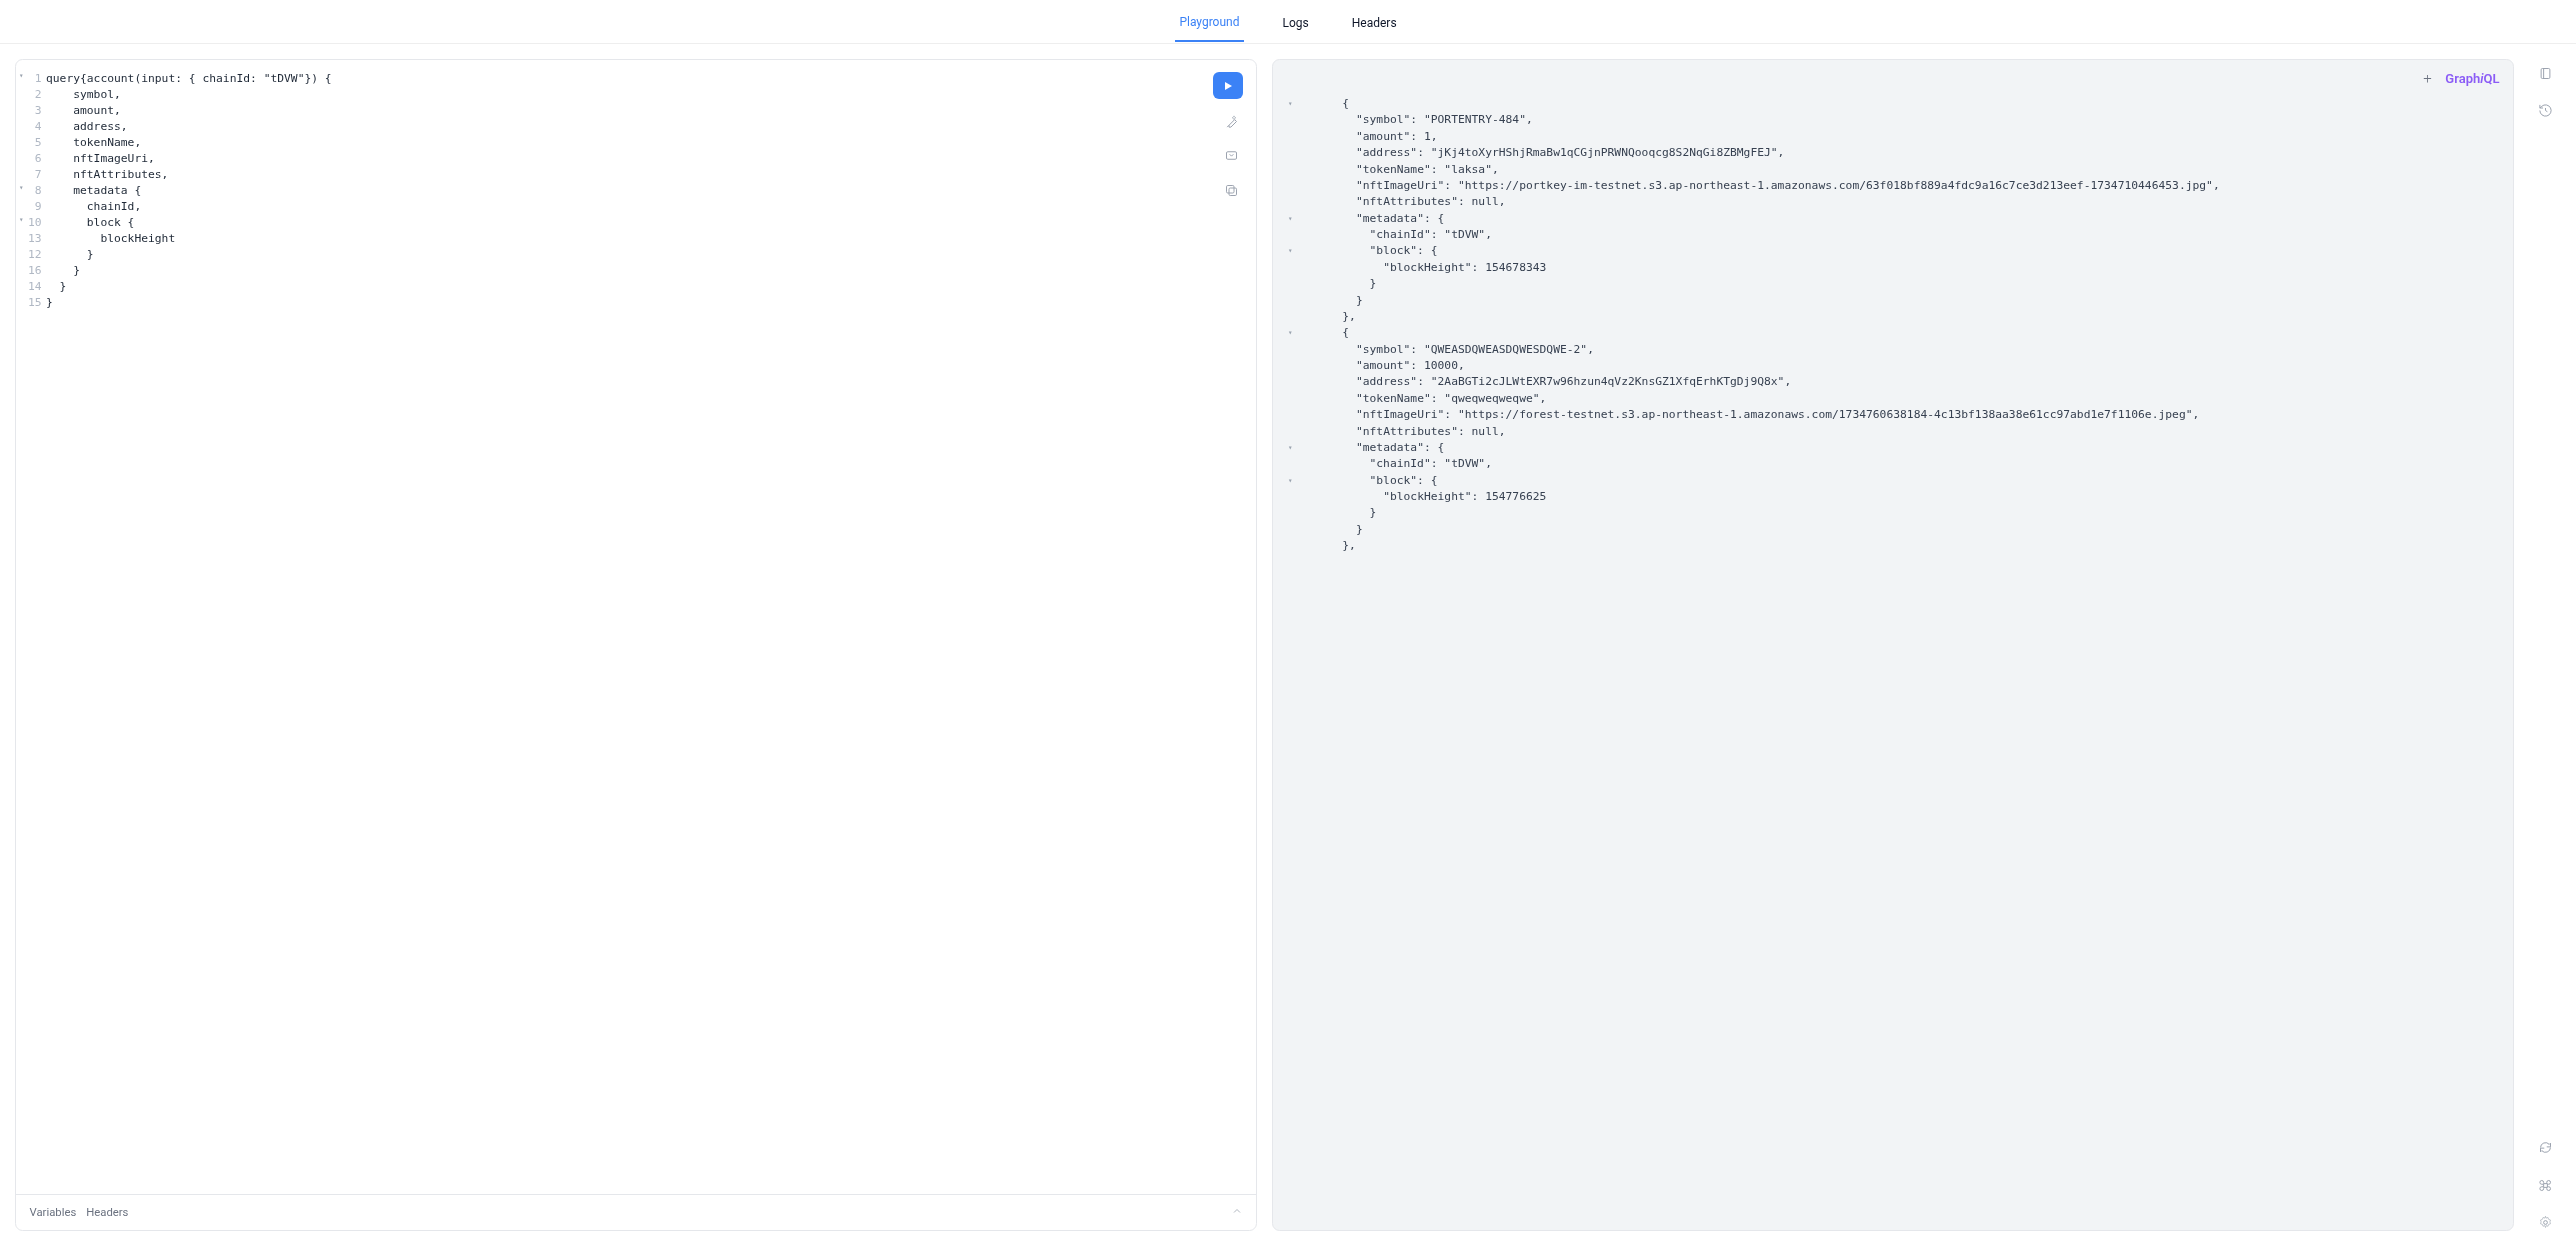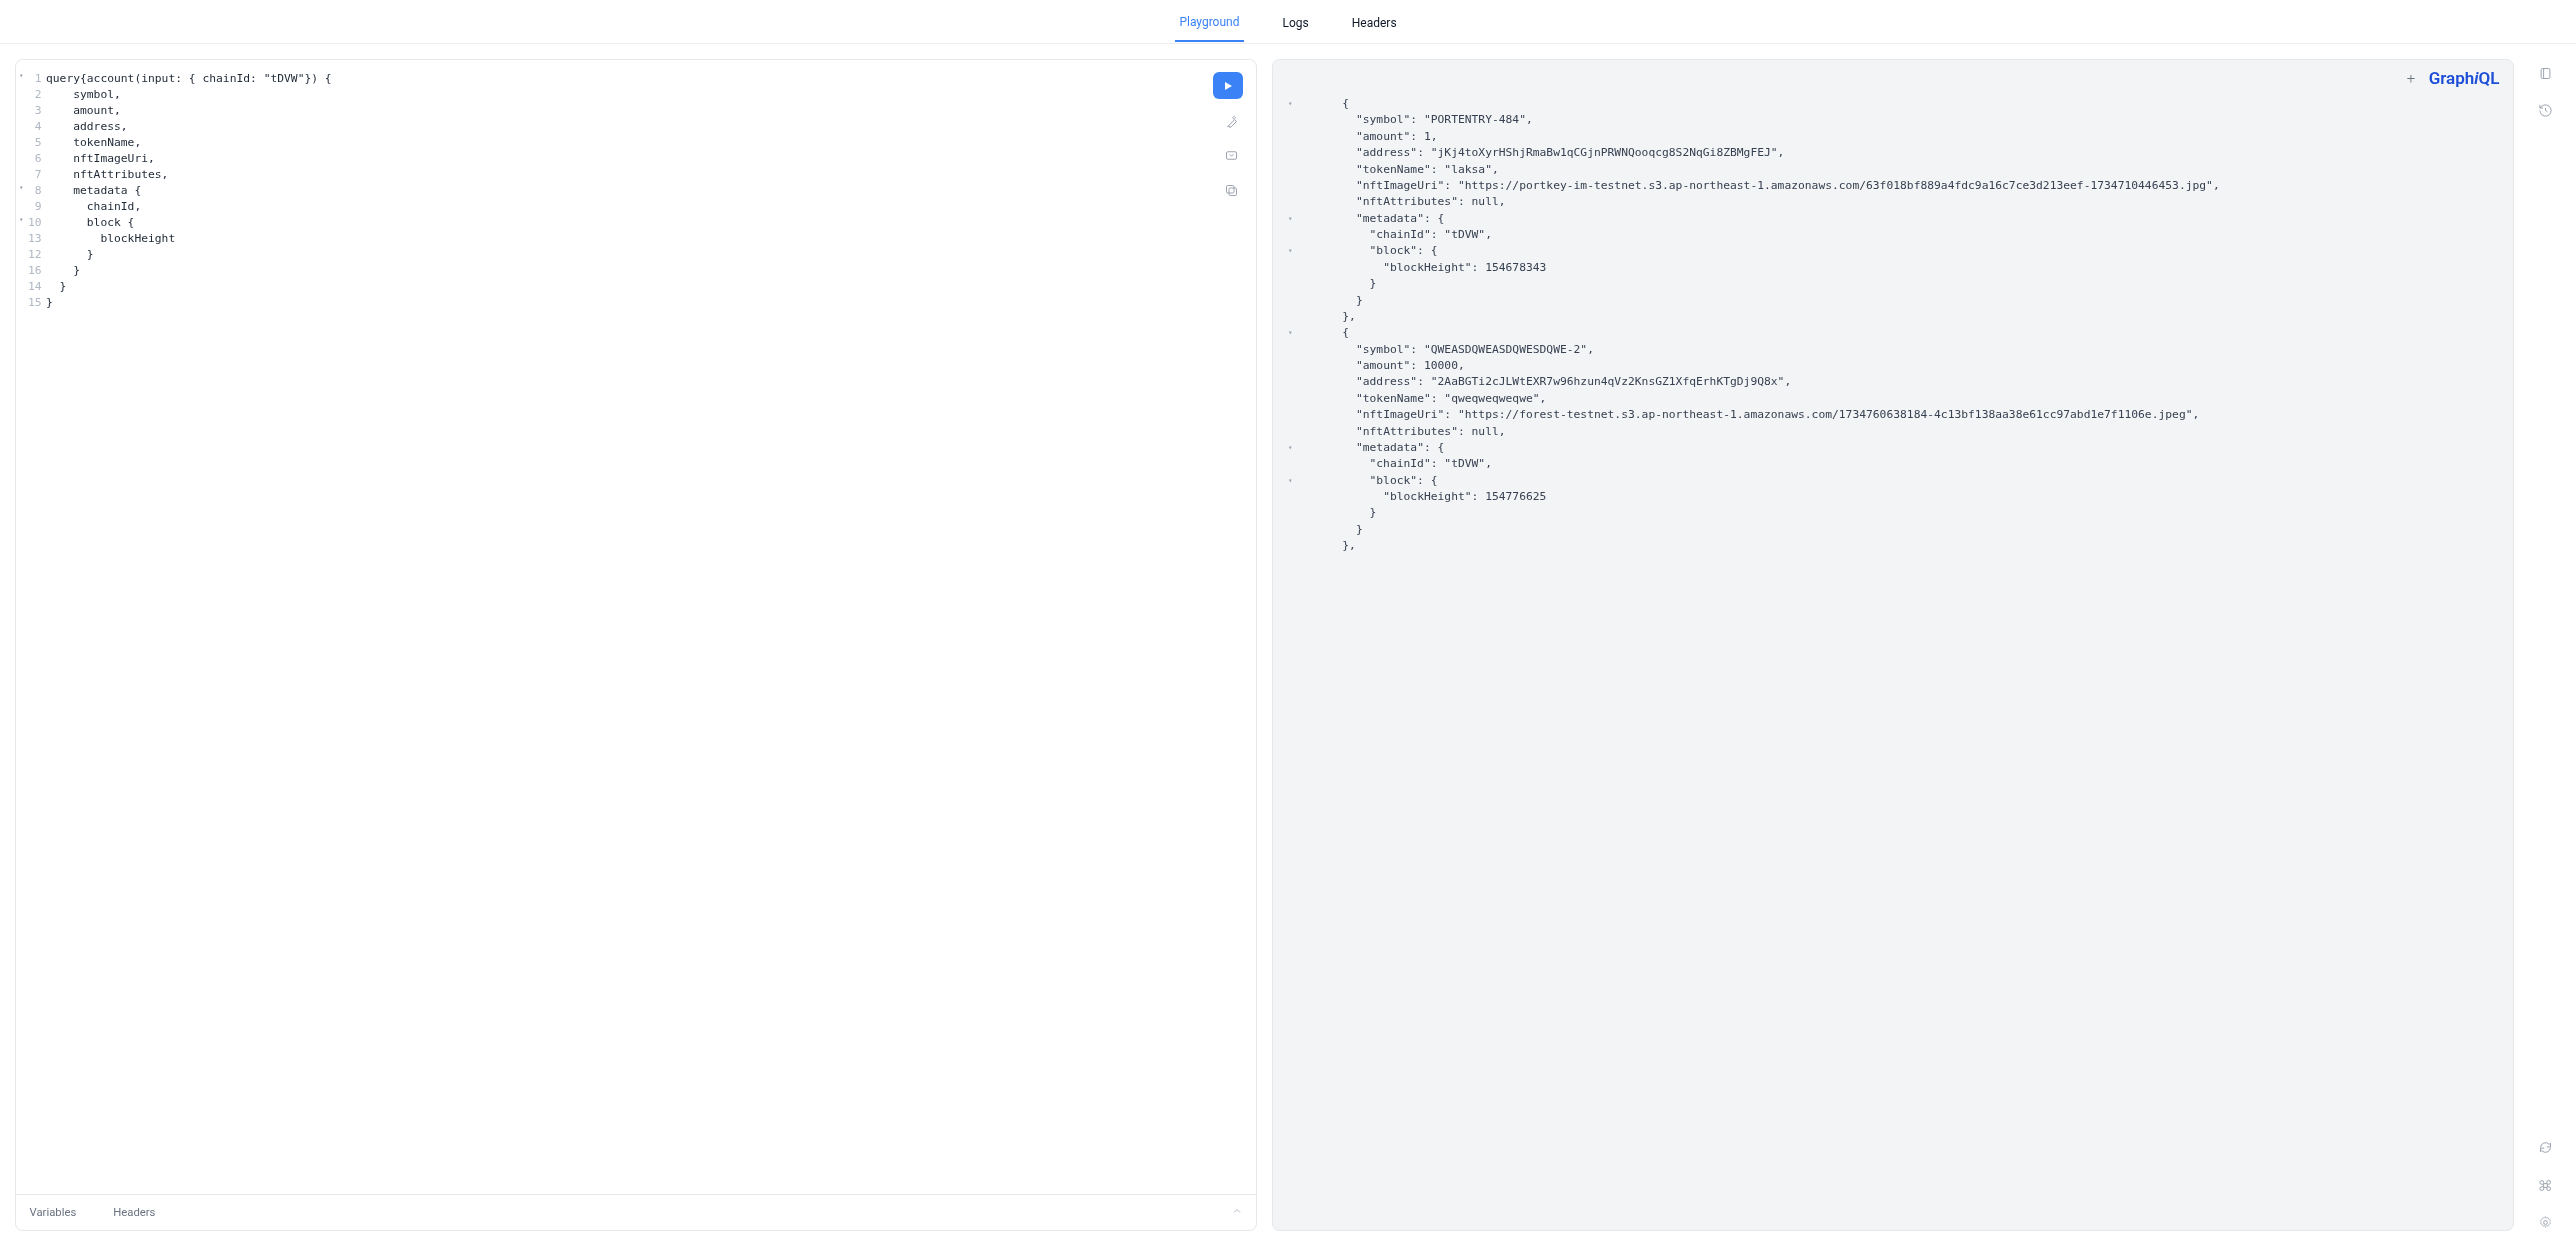--- a/index.html
+++ b/index.html
@@ -79,21 +79,21 @@
   white-space: pre;
   color: #1f2937;
 }
 .code .cline { height: 16px; }
 .editor-footer {
   border-top: 0.8px solid #e5e7eb;
   height: 36px;
   display: flex;
   align-items: center;
   padding: 0 13.5px;
-  gap: 37px;
+  gap: 10px;
   color: #6b7280;
   font-size: 11.3px;
 }
 .editor-footer .chevron {
   margin-left: auto;
   color: #9ca3af;
 }
 .play-btn {
   position: absolute;
   top: 12px;
@@ -121,23 +121,23 @@
 .result-header {
   height: 36px;
   display: flex;
   align-items: center;
   justify-content: flex-end;
   padding: 0 13.5px;
   gap: 13.5px;
   color: #6b7280;
 }
 .result-header .brand {
-  font-size: 17px;
+  font-size: 13px;
   font-weight: 600;
-  color: #1d4ed8;
+  color: #8b5cf6;
 }
 .result-body {
   flex: 1;
   font-family: ui-monospace, "SF Mono", Menlo, Consolas, monospace;
   font-size: 11.3px;
   line-height: 1.45;
   padding: 0 10.5px 10.5px 10.5px;
   overflow: auto;
   color: #374151;
   white-space: pre-wrap;

